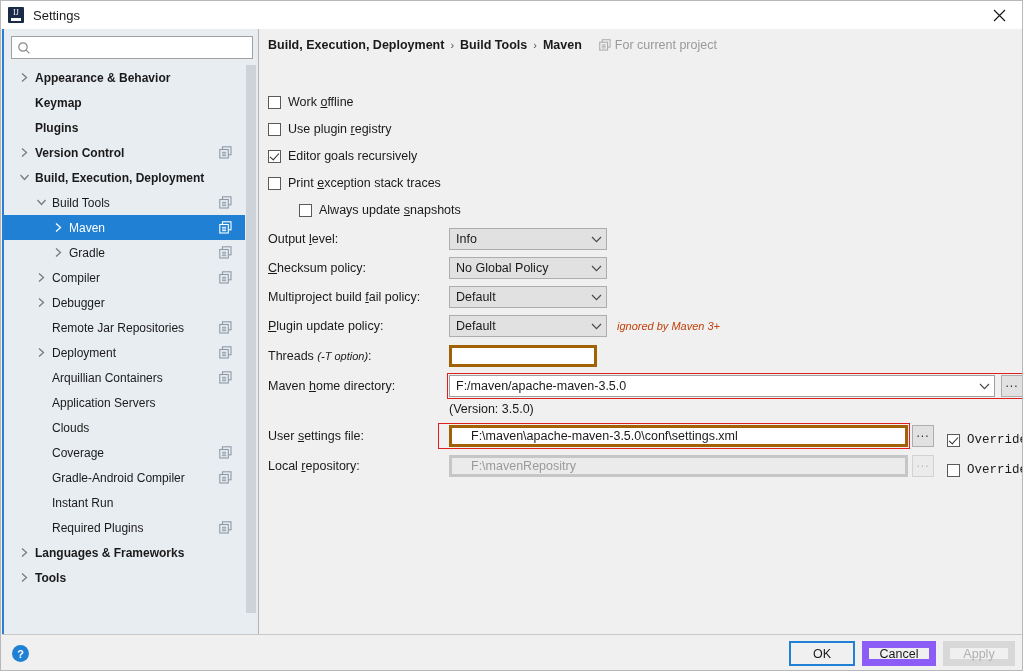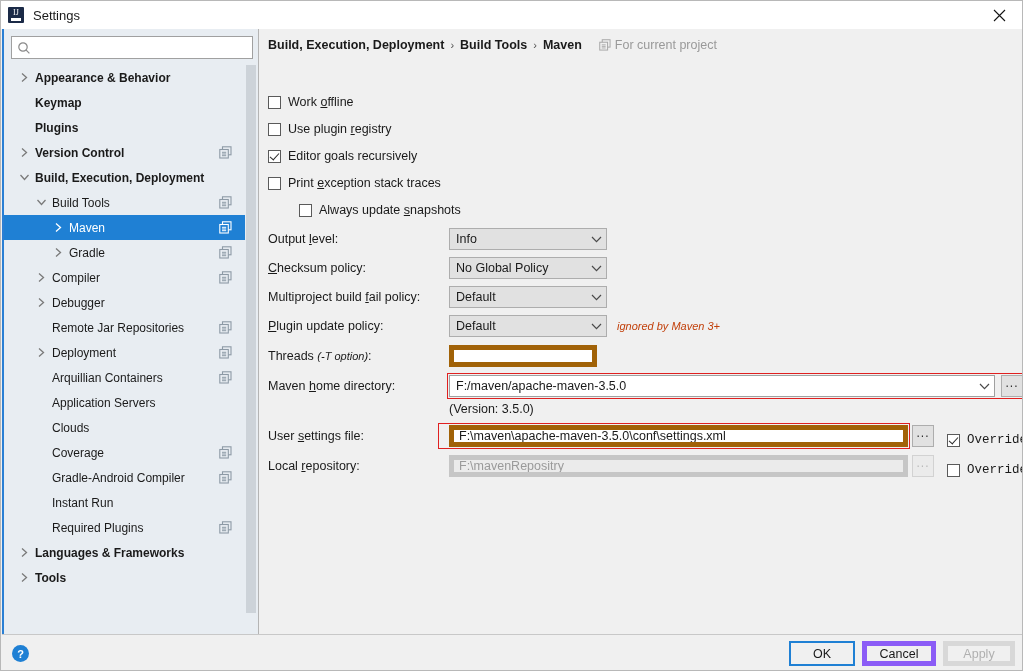--- a/index.html
+++ b/index.html
@@ -260,24 +260,24 @@
     font-size: 11px;
     color: #c2410c;
     white-space: nowrap;
     font-style: italic;
   }
 
   .textfield {
     position: absolute;
     height: 22px;
     background: #ffffff;
-    border: 5px solid #a16207;
+    border: 3px solid #a16207;
     font-size: 12.5px;
     color: #1a1a1a;
-    padding: 0 5px;
+    padding: 0 19px;
     line-height: 20px;
     font-family: "Liberation Sans", sans-serif;
     outline: none;
     white-space: nowrap;
     overflow: hidden;
   }
   .textfield.disabled {
     background: #ebebeb;
     border-color: #c6c6c6;
     color: #9a9a9a;
@@ -342,21 +342,21 @@
     font-size: 11px;
     font-weight: bold;
     display: flex; align-items: center; justify-content: center;
     cursor: default;
     user-select: none;
   }
   .btn {
     position: absolute;
     height: 25px;
     background: #f0f0f0;
-    border: 5px solid #8b5cf6;
+    border: 7px solid #8b5cf6;
     font-family: "Liberation Sans", sans-serif;
     font-size: 12.5px;
     color: #1a1a1a;
     display: flex; align-items: center; justify-content: center;
     cursor: default;
     user-select: none;
   }
   .btn.primary { border: 2px solid #1f80d4; }
   .btn.disabled { color: #b0b0b0; border-color: #d8d8d8; text-align: center; }
 </style>

